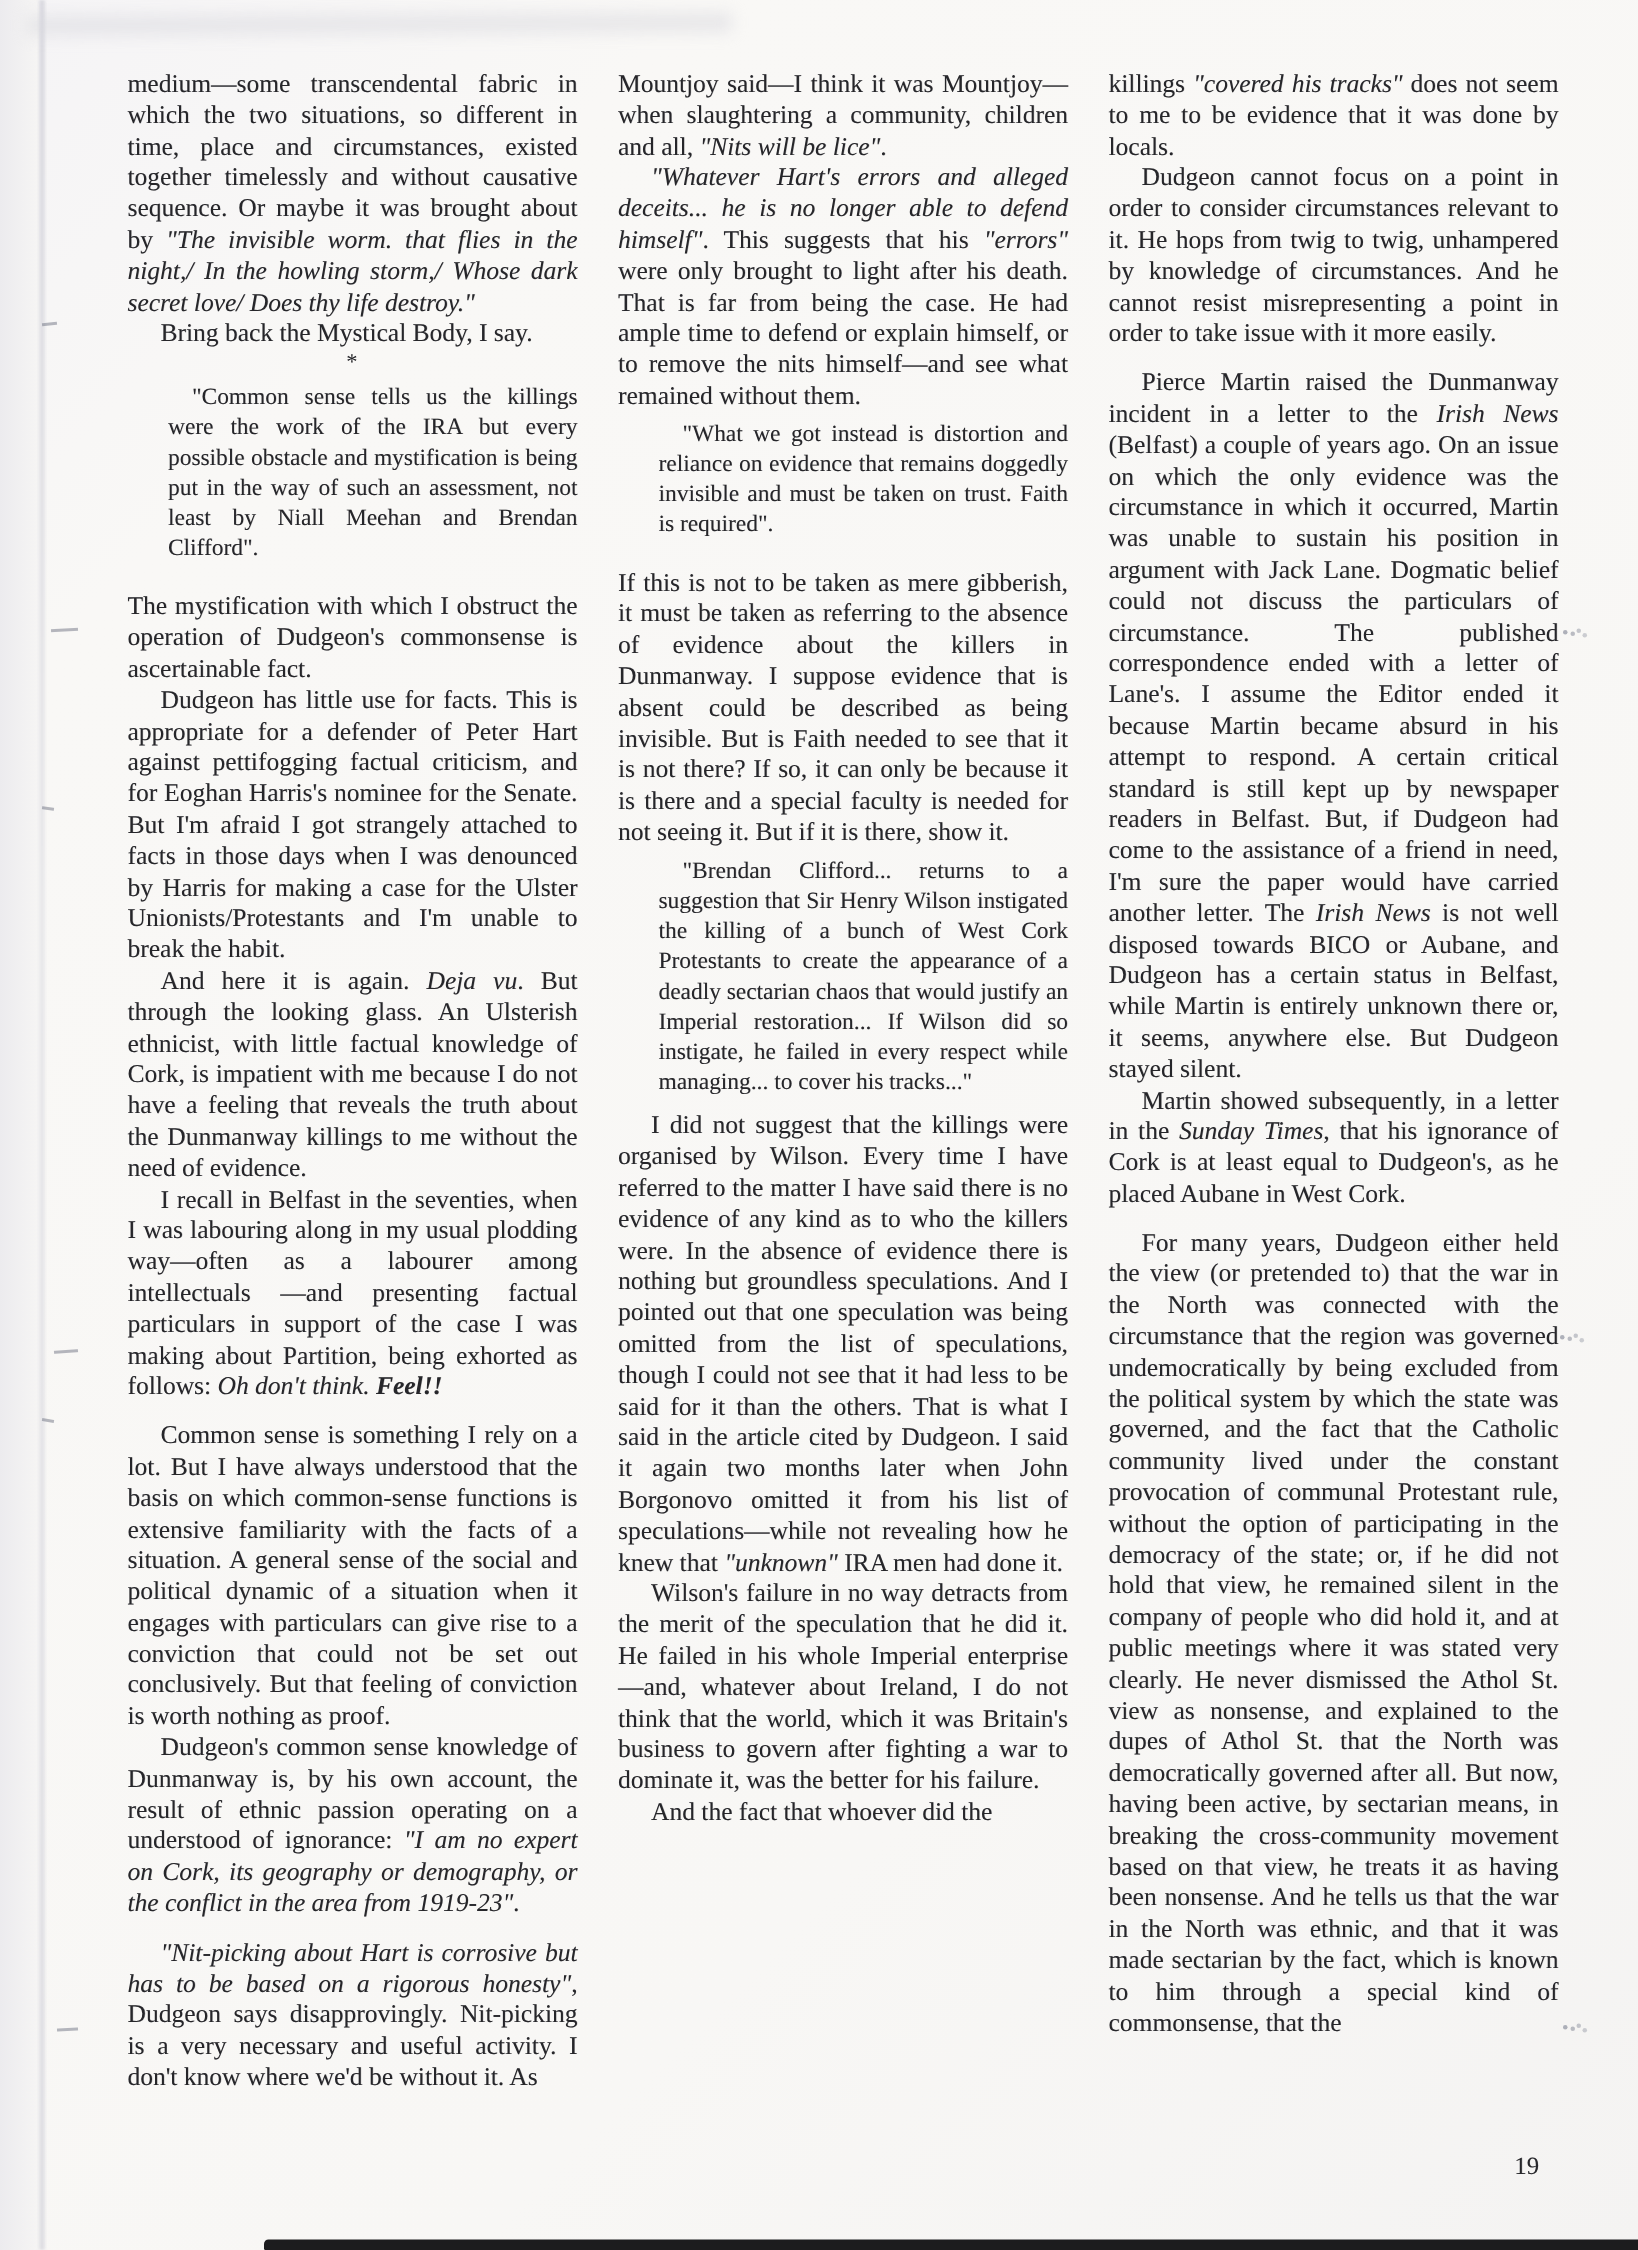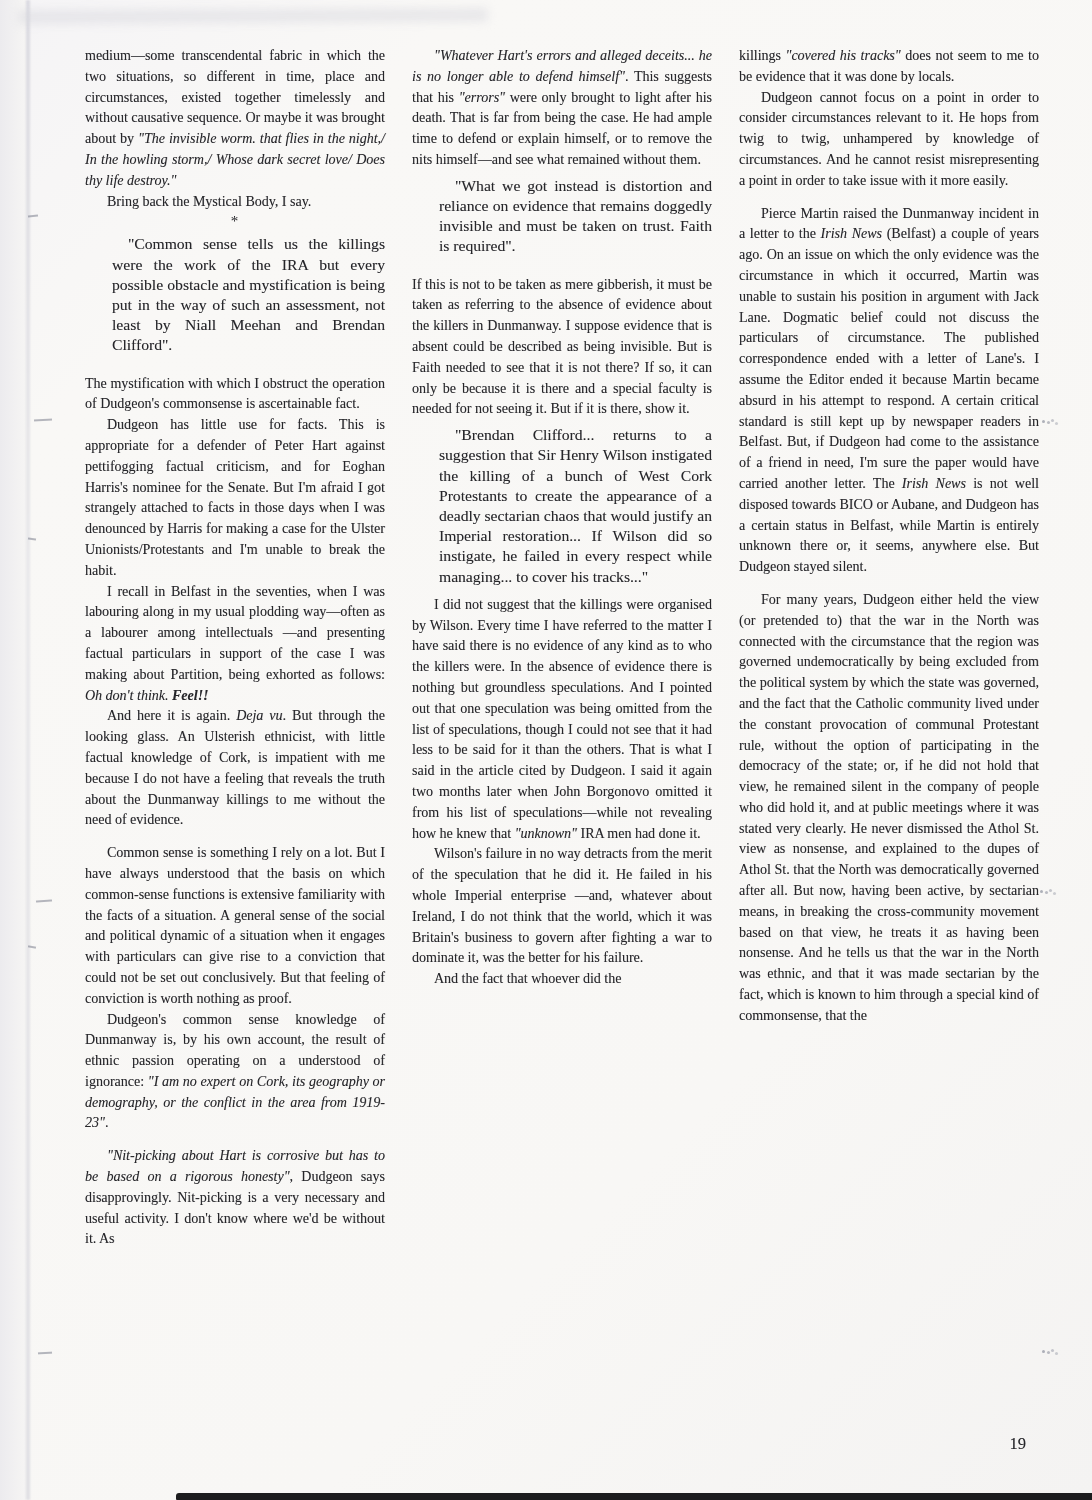--- a/index.html
+++ b/index.html
@@ -24,21 +24,21 @@
   .mark{position:absolute;border-top:2px solid rgba(95,100,118,.45);
     filter:blur(.4px);}
   .dots{position:absolute;width:3px;height:3px;border-radius:50%;
     background:rgba(100,105,125,.5);
     box-shadow:5px 1px 0 rgba(100,105,125,.42),9px -1px 0 rgba(100,105,125,.35),
                13px 2px 0 rgba(100,105,125,.3);}
   
   .columns{position:absolute;left:85px;top:46px;width:954px;
     display:flex;gap:27px;}
   .col{width:300px;flex:0 0 300px;}
-  .para{margin:0;font-size:14px;line-height:20.8px;text-align:justify;
+  .para{margin:0;font-size:17px;line-height:20.8px;text-align:justify;
     hyphens:auto;text-shadow:.3px .3px .35px rgba(40,40,48,.3);}
   .para.indent{text-indent:22px;}
   .quote{margin:5px 0 8px 0;padding-left:27px;font-size:15.6px;
     line-height:20.2px;text-align:justify;text-indent:16px;hyphens:auto;
     text-shadow:.3px .3px .35px rgba(40,40,48,.3);}
   .gap-1{margin-top:18px;}
   .gap-2{margin-top:12px;}
   .star{font-size:15px;text-align:center;line-height:16px;margin:1px 0 2px 0;
     letter-spacing:1px;}
   .it{font-style:italic;}
@@ -55,39 +55,41 @@
   <div class="top-smudge"></div>
 
   <div class="columns" id="columns">
       <div class="col">
         <p class="para"><span>medium—some transcendental fabric in which the two situations, so different in time, place and circumstances, existed together timelessly and without causative sequence.  Or maybe it was brought about by </span><span class="it">"The invisible worm. that flies in the night,/ In the howling storm,/ Whose dark secret love/  Does thy life destroy."</span></p>
         <p class="para indent"><span>Bring back the Mystical Body, I say.</span></p>
         <div class="star">*</div>
         <p class="quote"><span>"Common sense tells us the killings were the work of the IRA but every possible obstacle and mystification is being put in the way of such an assessment, not least by Niall Meehan and Brendan Clifford".</span></p>
         <p class="para gap-1"><span>The mystification with which I obstruct the operation of Dudgeon's commonsense is ascertainable fact.</span></p>
         <p class="para indent"><span>Dudgeon has little use for facts.  This is appropriate for a defender of Peter Hart against pettifogging factual criticism, and for Eoghan Harris's nominee for the Senate.  But I'm afraid I got strangely attached to facts in those days when I was denounced by Harris for making a case for the Ulster Unionists/Protestants and I'm unable to break the habit.</span></p>
+        <p class="para indent"><span>And here it is again.  </span><span class="it">Deja vu</span><span>.  But through the looking glass.  An Ulsterish ethnicist, with little factual knowledge of Cork, is impatient with me because I do not have a feeling that reveals the truth about the Dunmanway killings to me without the need of evidence.</span></p>
         <p class="para indent"><span>I recall in Belfast in the seventies, when I was labouring along in my usual plodding way—often as a labourer among intellectuals —and presenting factual particulars in support of the case I was making about Partition, being exhorted as follows:  </span><span class="it">Oh don't think.  </span><span class="bit">Feel!!</span></p>
-        <p class="para indent"><span>And here it is again.  </span><span class="it">Deja vu</span><span>.  But through the looking glass.  An Ulsterish ethnicist, with little factual knowledge of Cork, is impatient with me because I do not have a feeling that reveals the truth about the Dunmanway killings to me without the need of evidence.</span></p>
         <p class="para indent gap-2"><span>Common sense is something I rely on a lot.  But I have always understood that the basis on which common-sense functions is extensive familiarity with the facts of a situation.  A general sense of the social and political dynamic of a situation when it engages with particulars can give rise to a conviction that could not be set out conclusively.  But that feeling of conviction is worth nothing as proof.</span></p>
         <p class="para indent"><span>Dudgeon's common sense knowledge of Dunmanway is, by his own account, the result of ethnic passion operating on a understood of ignorance:  </span><span class="it">"I am no expert on Cork, its geography or demography, or the conflict in the area from 1919-23"</span><span>.</span></p>
         <p class="para indent gap-2"><span class="it">"Nit-picking about Hart is corrosive but has to be based on a rigorous honesty"</span><span>, Dudgeon says disapprovingly. Nit-picking is a very necessary and useful activity.  I don't know where we'd be without it.  As</span></p>
       </div>
       <div class="col">
+        <p class="para"><span>Mountjoy said—I think it was Mountjoy—when slaughtering a community, children and all,  </span><span class="it">"Nits will be lice"</span><span>.</span></p>
         <p class="para indent"><span class="it">"Whatever Hart's errors and alleged deceits... he is no longer able to defend himself"</span><span>.  This suggests that his </span><span class="it">"errors"</span><span> were only brought to light after his death. That is far from being the case.  He had ample time to defend or explain himself, or to remove the nits himself—and see what remained without them.</span></p>
         <p class="quote"><span>"What we got instead is distortion and reliance on evidence that remains doggedly invisible and must be taken on trust.  Faith is required".</span></p>
         <p class="para gap-1"><span>If this is not to be taken as mere gibberish, it must be taken as referring to the absence of evidence about the killers in Dunmanway.  I suppose evidence that is absent could be described as being invisible.  But is Faith needed to see that it is not there?  If so, it can only be because it is there and a special faculty is needed for not seeing it.  But if it is there, show it.</span></p>
         <p class="quote"><span>"Brendan Clifford... returns to a suggestion that Sir Henry Wilson instigated the killing of a bunch of West Cork Protestants to create the appearance of a deadly sectarian chaos that would justify an Imperial restoration...  If Wilson did so instigate, he failed in every respect while managing... to cover his tracks..."</span></p>
         <p class="para indent"><span>I did not suggest that the killings were organised by Wilson.  Every time I have referred to the matter I have said there is no evidence of any kind as to who the killers were.  In the absence of evidence there is nothing but groundless speculations. And I pointed out that one speculation was being omitted from the list of speculations, though I could not see that it had less to be said for it than the others. That is what I said in the article cited by Dudgeon.  I said it again two months later when John Borgonovo omitted it from his list of speculations—while not revealing how he knew that </span><span class="it">"unknown"</span><span> IRA men had done it.</span></p>
         <p class="para indent"><span>Wilson's failure in no way detracts from the merit of the speculation that he did it. He failed in his whole Imperial enterprise —and, whatever about Ireland, I do not think that the world, which it was Britain's business to govern after fighting a war to dominate it, was the better for his failure.</span></p>
         <p class="para indent"><span>And the fact that whoever did the</span></p>
       </div>
       <div class="col">
         <p class="para"><span>killings </span><span class="it">"covered his tracks"</span><span> does not seem to me to be evidence that it was done by locals.</span></p>
         <p class="para indent"><span>Dudgeon cannot focus on a point in order to consider circumstances relevant to it.  He hops from twig to twig, unhampered by knowledge of circumstances.  And he cannot resist misrepresenting a point in order to take issue with it more easily.</span></p>
         <p class="para indent gap-2"><span>Pierce Martin raised the Dunmanway incident in a letter to the </span><span class="it">Irish News</span><span> (Belfast) a couple of years ago.  On an issue on which the only evidence was the circumstance in which it occurred, Martin was unable to sustain his position in argument with Jack Lane. Dogmatic belief could not discuss the particulars of circumstance.  The published correspondence ended with a letter of Lane's.  I assume the Editor ended it because Martin became absurd in his attempt to respond.  A certain critical standard is still kept up by newspaper readers in Belfast.  But, if Dudgeon had come to the assistance of a friend in need, I'm sure the paper would have carried another letter.  The </span><span class="it">Irish News</span><span> is not well disposed towards BICO or Aubane, and Dudgeon has a certain status in Belfast, while Martin is entirely unknown there or, it seems, anywhere else.  But Dudgeon stayed silent.</span></p>
+        <p class="para indent"><span>Martin showed subsequently, in a letter in the </span><span class="it">Sunday Times</span><span>, that his ignorance of Cork is at least equal to Dudgeon's, as he placed Aubane in West Cork.</span></p>
         <p class="para indent gap-2"><span>For many years, Dudgeon either held the view (or pretended to) that the war in the North was connected with the circumstance that the region was governed undemocratically by being excluded from the political system by which the state was governed, and the fact that the Catholic community lived under the constant provocation of communal Protestant rule, without the option of participating in the democracy of the state;  or, if he did not hold that view, he remained silent in the company of people who did hold it, and at public meetings where it was stated very clearly.  He never dismissed the Athol St. view as nonsense, and explained to the dupes of Athol St. that the North was democratically governed after all.  But now, having been active, by sectarian means, in breaking the cross-community movement based on that view, he treats it as having been nonsense.  And he tells us that the war in the North was ethnic, and that it was made sectarian by the fact, which is known to him through a special kind of commonsense, that the</span></p>
       </div>
     </div>
 
   <div class="page-number">19</div>
 
   <div class="mark" style="left:28px;top:215px;width:10px;transform:rotate(-6deg);"></div>
   <div class="mark" style="left:34px;top:419px;width:18px;transform:rotate(-3deg);"></div>
   <div class="mark" style="left:28px;top:538px;width:8px;transform:rotate(8deg);"></div>
   <div class="mark" style="left:36px;top:900px;width:16px;transform:rotate(-4deg);"></div>

